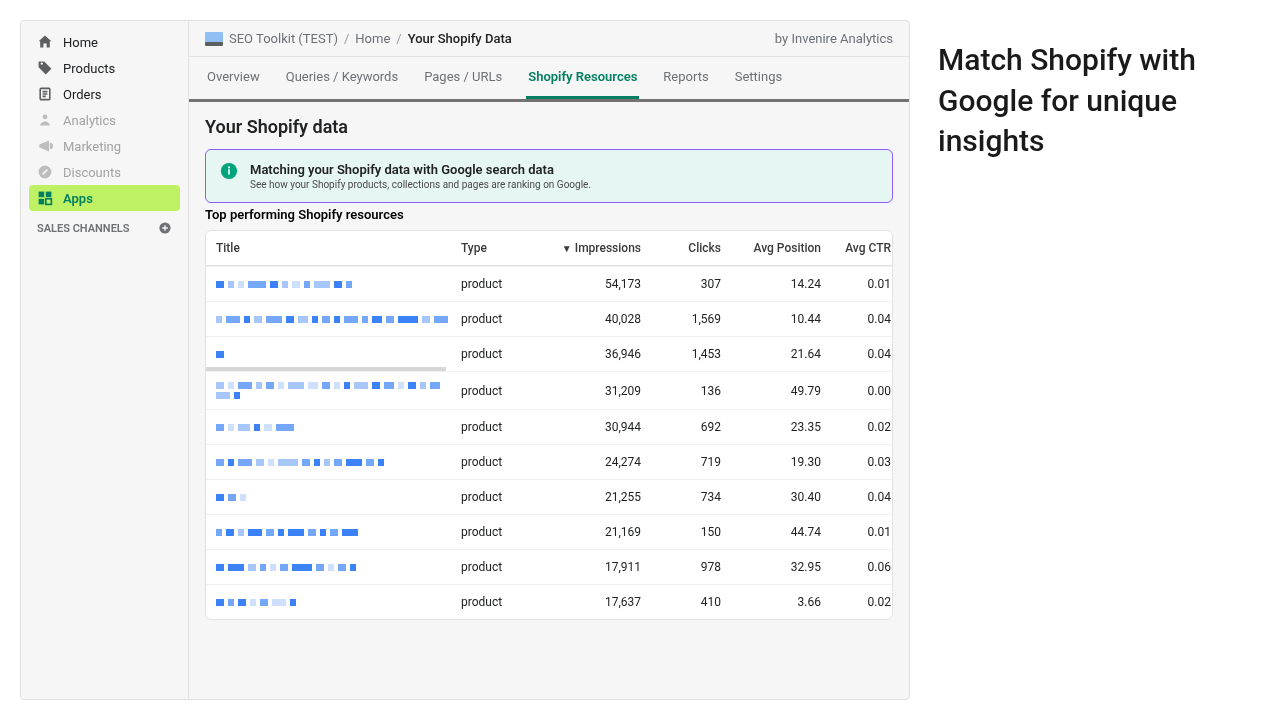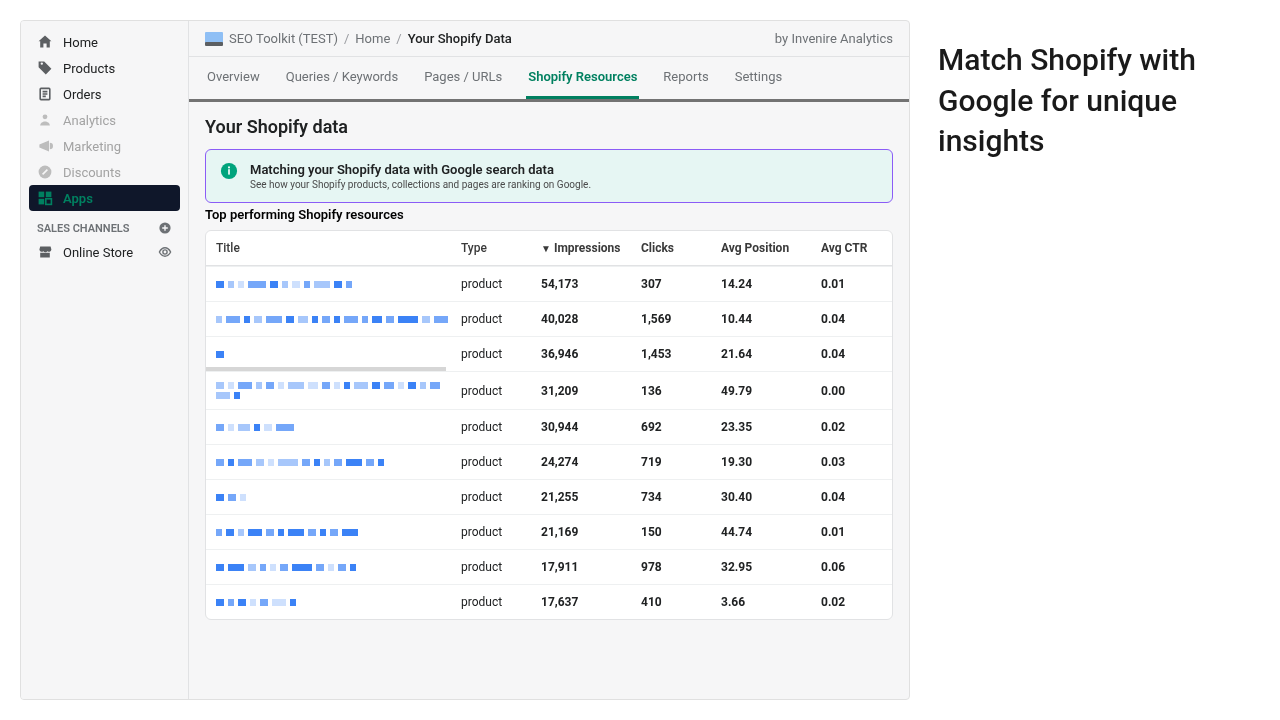--- a/index.html
+++ b/index.html
@@ -2,21 +2,21 @@
 <html><head>
 <meta charset="utf-8">
 <style>
 * { box-sizing: border-box; margin: 0; padding: 0; }
 body { font-family: -apple-system, BlinkMacSystemFont, 'Segoe UI', Roboto, sans-serif; background: #fff; }
 .viewport { width: 1280px; height: 720px; display: flex; }
 .app-frame { width: 890px; height: 680px; display: flex; background: #f6f6f7; border: 1px solid #e0e0e0; margin: 20px 0 20px 20px; border-radius: 4px; overflow: hidden; }
 .sidebar { width: 168px; background: #f6f6f7; border-right: 1px solid #e1e2e4; padding: 8px 8px; display: flex; flex-direction: column; }
 .sidebar-item { display: flex; align-items: center; gap: 10px; padding: 5px 8px; border-radius: 4px; font-size: 13px; color: #202223; cursor: pointer; }
 .sidebar-item.muted { color: #a3a3a3; }
-.sidebar-item.active { background: #0f172a; color: #008060; font-weight: 600; }
+.sidebar-item.active { background: #bef264; color: #008060; font-weight: 600; }
 .sidebar-item .icon { width: 16px; height: 16px; display: flex; align-items: center; justify-content: center; }
 .sidebar-section { font-size: 11px; font-weight: 600; color: #6d7175; padding: 10px 8px 4px; display: flex; justify-content: space-between; align-items: center; }
 .main { flex: 1; display: flex; flex-direction: column; overflow: hidden; }
 .topbar { display: flex; justify-content: space-between; align-items: center; padding: 10px 16px; font-size: 13px; color: #6d7175; border-bottom: 1px solid #e1e2e4; }
 .breadcrumb { display: flex; align-items: center; gap: 6px; }
 .breadcrumb .crumb { color: #6d7175; }
 .breadcrumb .current { color: #202223; font-weight: 500; }
 .breadcrumb .sep { color: #9a9ca1; }
 .tabs { display: flex; gap: 22px; padding: 0 16px; border-bottom: 3px solid #737373; }
 .tab { padding: 12px 2px; font-size: 13px; color: #6d7175; cursor: pointer; border-bottom: 3px solid transparent; }
@@ -25,21 +25,21 @@
 .page-title { font-size: 18px; font-weight: 600; color: #202223; margin-bottom: 12px; }
 .info-card { background: #e6f6f3; border: 1px solid #8b5cf6; border-radius: 6px; padding: 12px 14px; display: flex; gap: 12px; margin-bottom: 4px; }
 .info-card .info-icon { width: 18px; height: 18px; flex-shrink: 0; }
 .info-card .info-title { font-size: 13px; font-weight: 600; color: #202223; margin-bottom: 2px; }
 .info-card .info-desc { font-size: 10px; color: #4a4a4a; }
 .section-title { font-size: 13px; font-weight: 600; margin-bottom: 8px; }
 .table { border: 1px solid #e1e2e4; border-radius: 6px; background: #fff; overflow: hidden; }
 .thead, .trow { display: grid; grid-template-columns: 245px 80px 100px 80px 100px 70px; align-items: center; padding: 10px 10px; font-size: 12px; }
 .thead { color: #3a3a3a; font-weight: 500; border-bottom: 1px solid #e1e2e4; }
 .trow { border-top: 1px solid #eef0f1; color: #202223; }
-.th-right, .td-right { text-align: left; font-weight: bold; }
+.th-right, .td-right { text-align: right; }
 .sort-ind { font-size: 10px; margin-right: 3px; }
 .title-cell { display: flex; flex-wrap: wrap; gap: 3px 4px; padding-right: 8px; }
 .blk { height: 7px; background: #3b82f6; }
 .blk.l1 { opacity: 0.25; }
 .blk.l2 { opacity: 0.45; }
 .blk.l3 { opacity: 0.7; }
 .blk.l4 { opacity: 1; }
 .selected-row { position: relative; }
 .selected-row::after { content: ''; position: absolute; bottom: 0; left: 0; width: 240px; height: 4px; background: #d6d6d6; }
 .marketing { flex: 1; padding: 40px 28px 0 28px; }
@@ -113,34 +113,20 @@
             </svg>
           </span>
         <span>Apps</span>
       </div>
       <div class="sidebar-section">
         <span>SALES CHANNELS</span>
         <span>
             <svg viewBox="0 0 20 20" width="14" height="14" fill="#6d7175">
               <circle cx="10" cy="10" r="8"></circle>
               <path d="M10 6v8M6 10h8" stroke="#f6f6f7" stroke-width="2"></path>
-            </svg>
-          </span>
-      </div>
-      <div class="sidebar-item">
-        <span class="icon">
-            <svg viewBox="0 0 20 20" width="16" height="16" fill="#5c5f62">
-              <path d="M3 3h14l1 4a3 3 0 01-5 2 3 3 0 01-5 0 3 3 0 01-5-2l1-4zm1 8h12v6H4v-6z"></path>
-            </svg>
-          </span>
-        <span>Online Store</span>
-        <span style="margin-left:auto">
-            <svg viewBox="0 0 20 20" width="14" height="14" fill="none" stroke="#6d7175" stroke-width="2">
-              <circle cx="10" cy="10" r="3"></circle>
-              <path d="M2 10c2-4 6-6 8-6s6 2 8 6c-2 4-6 6-8 6s-6-2-8-6z"></path>
             </svg>
           </span>
       </div>
     </div>
 
     <div class="main">
       <div class="topbar">
         <div class="breadcrumb">
           <span>
               <svg width="18" height="14" viewBox="0 0 18 14">

